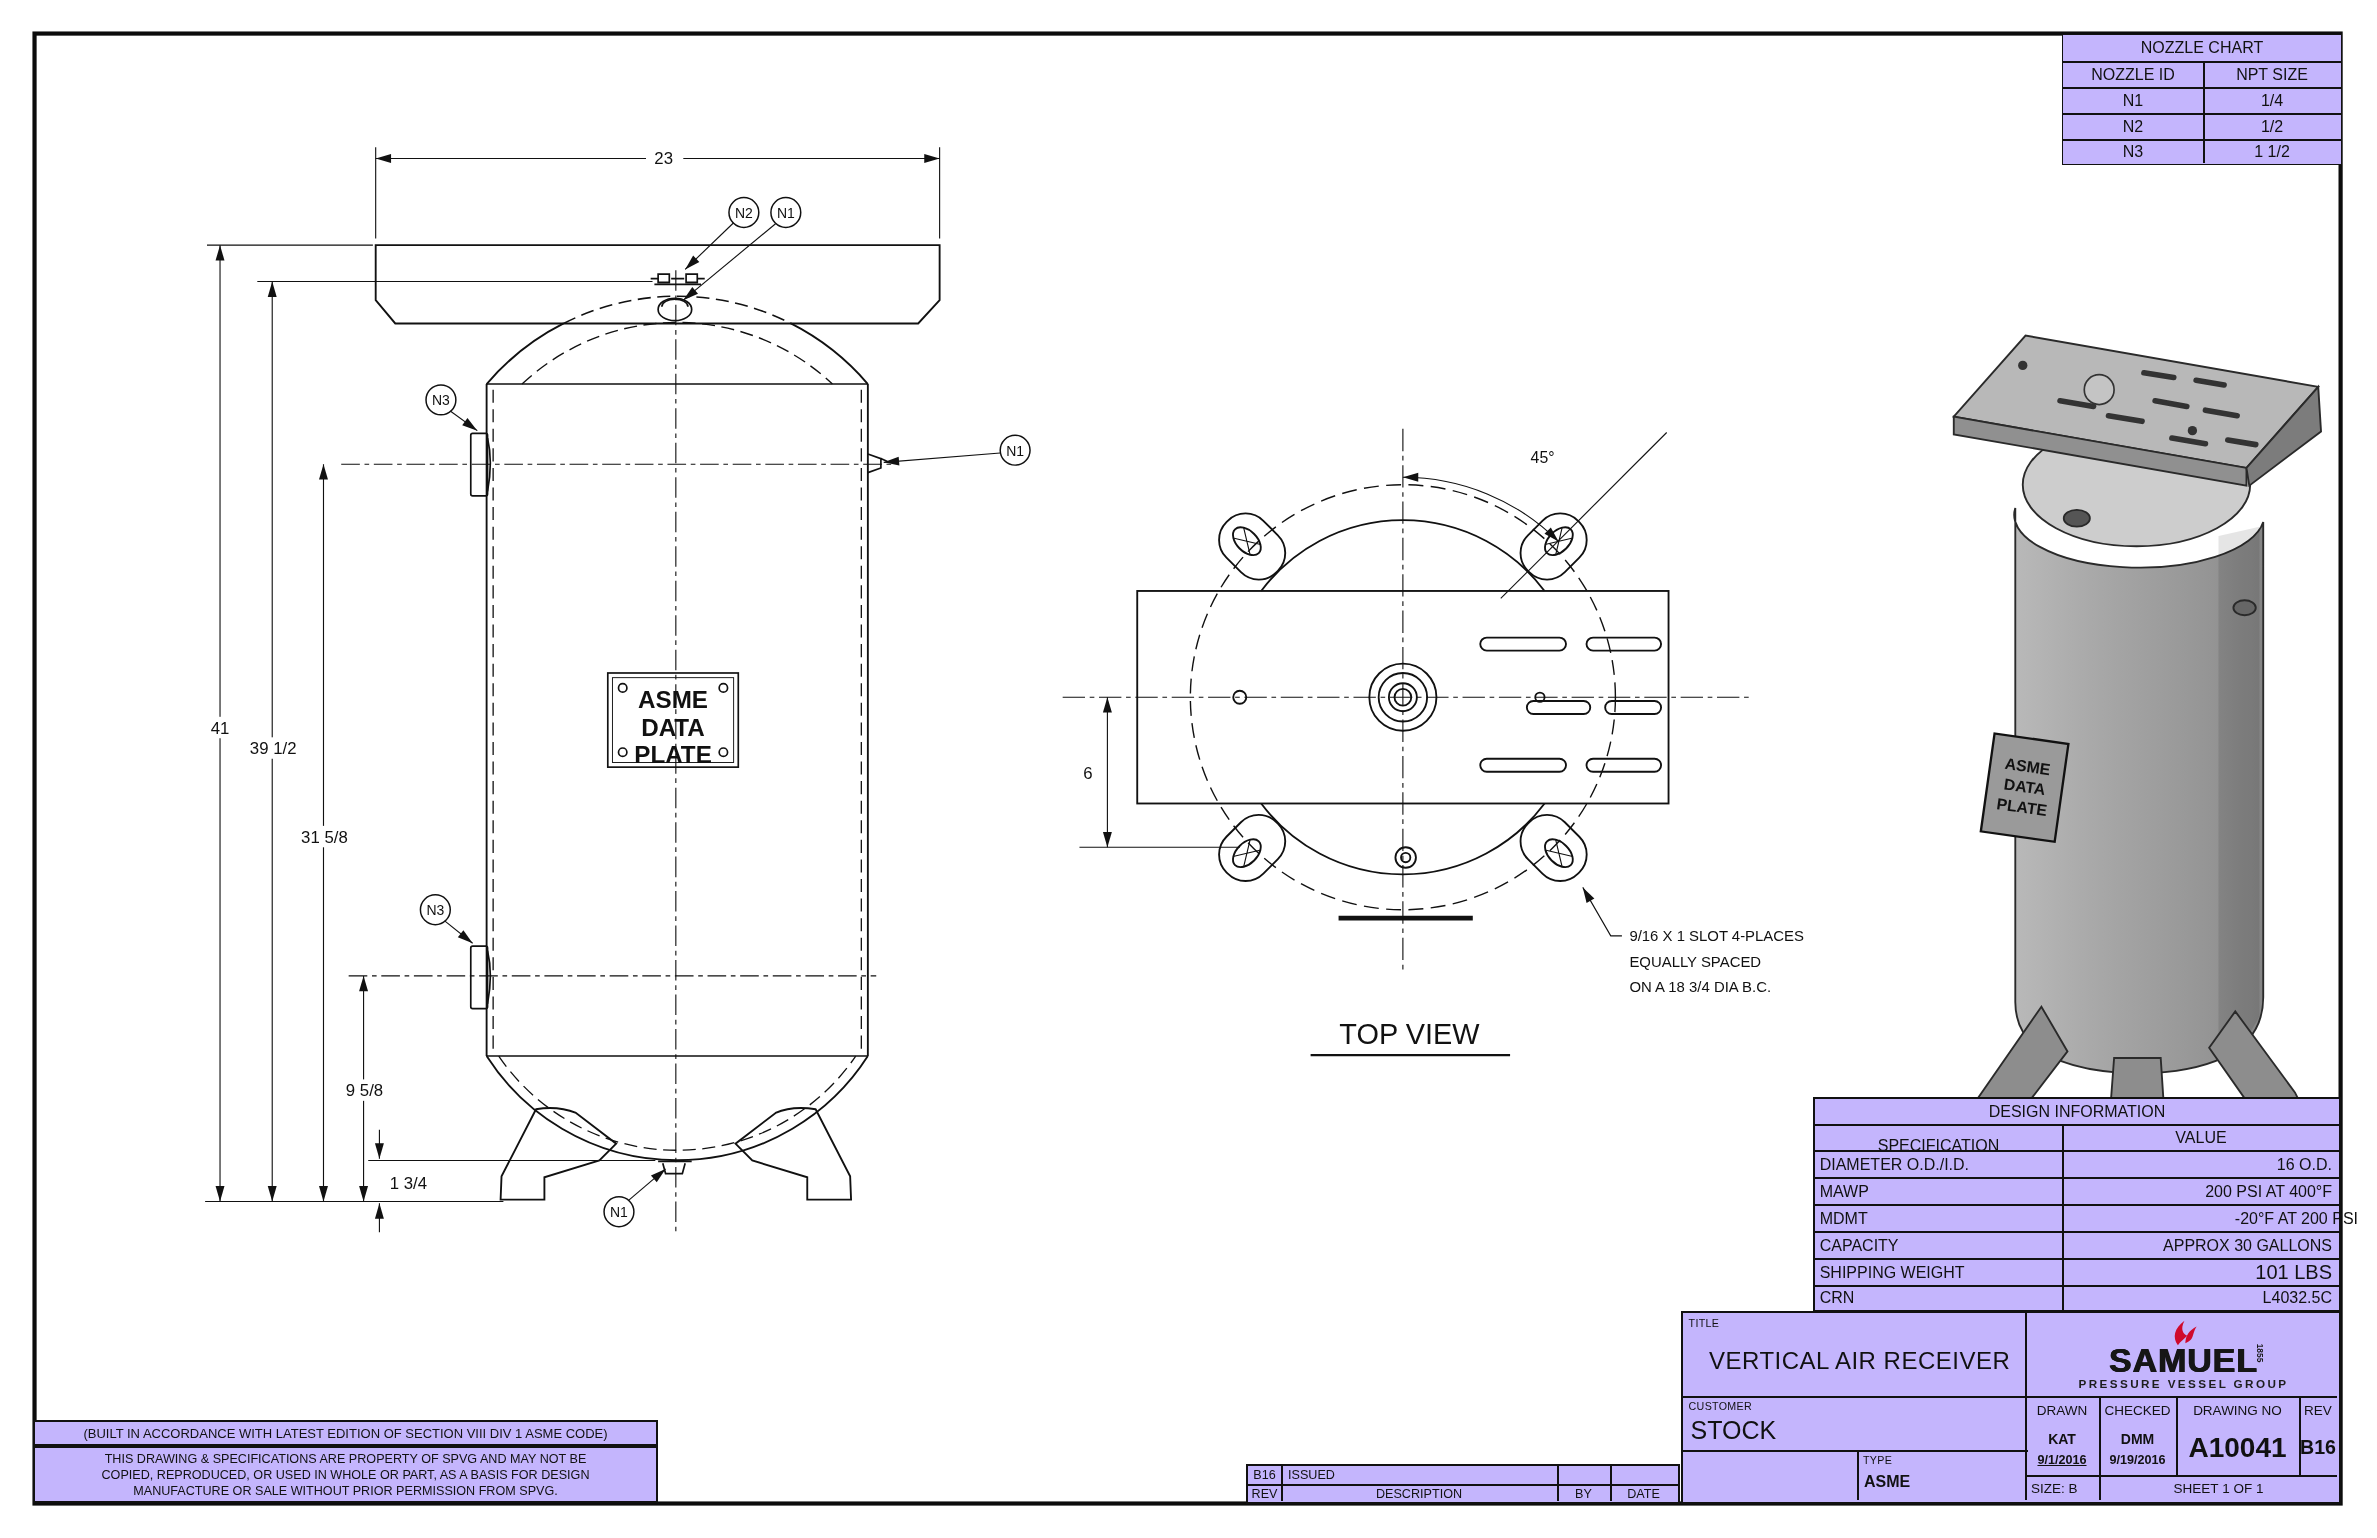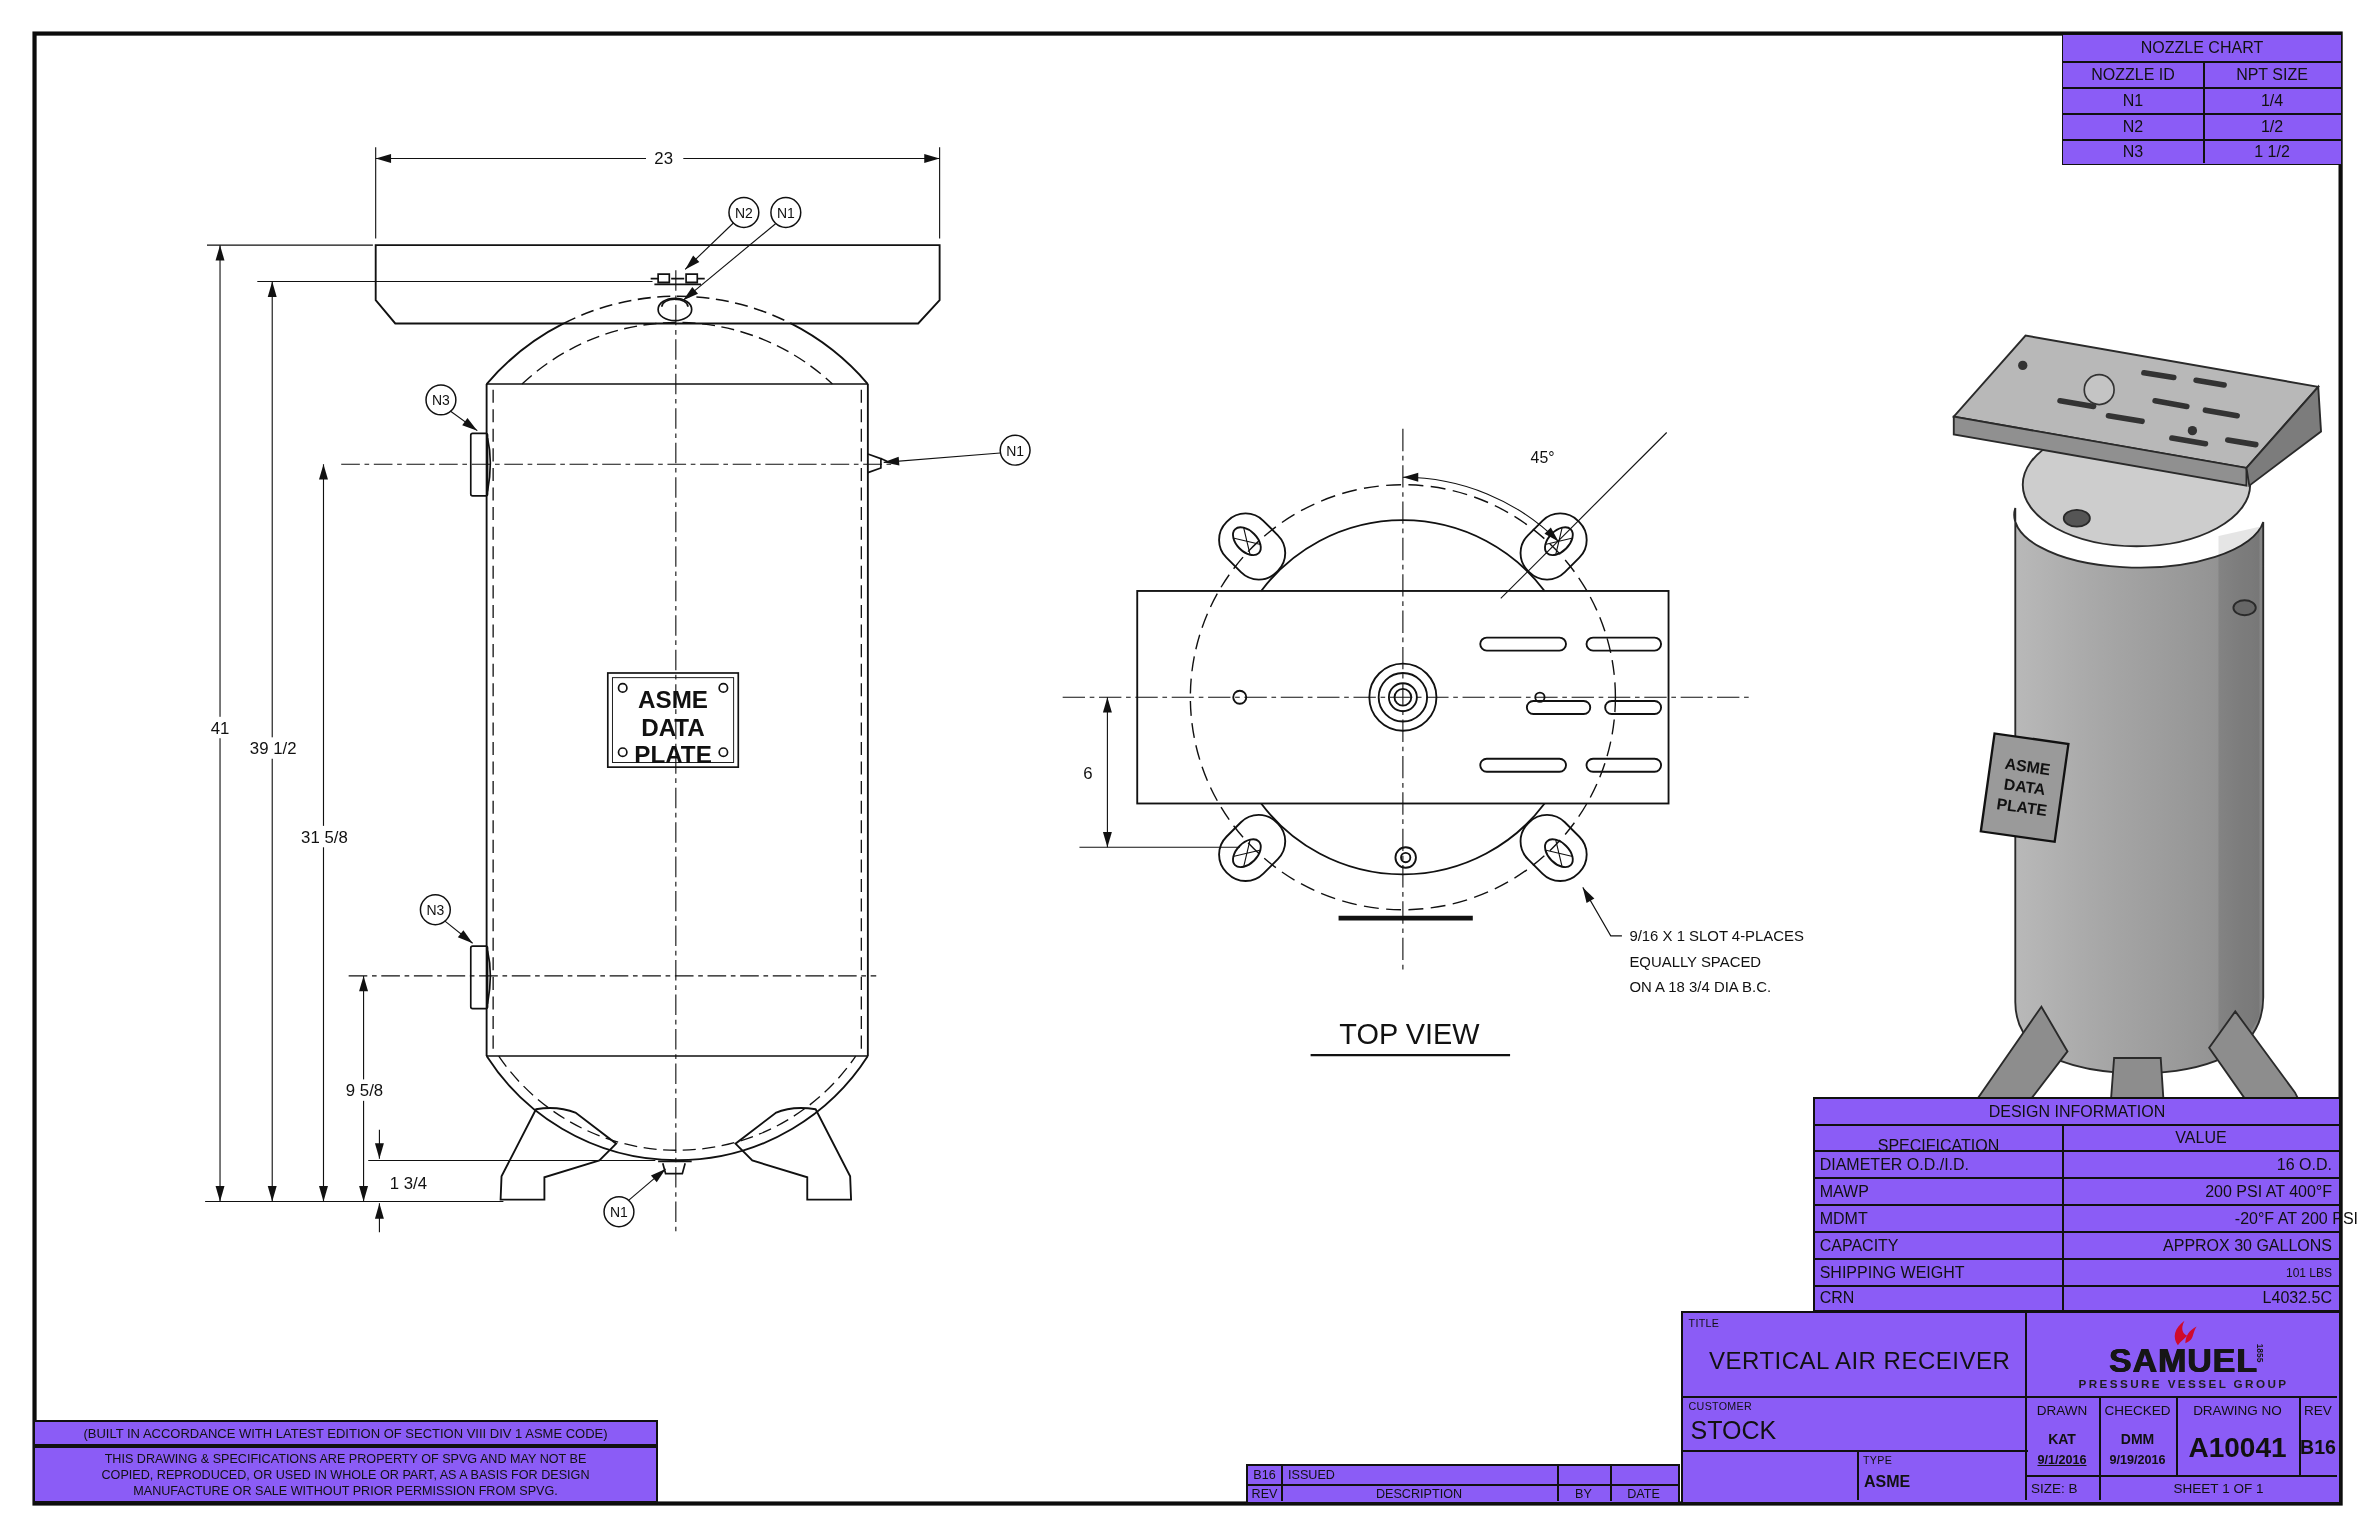--- a/index.html
+++ b/index.html
@@ -1,21 +1,21 @@
 <!DOCTYPE html>
 <html style="font-size:15px"><head>
 <meta charset="utf-8">
 <style>
   html,body{margin:0;padding:0;background:#e8e8e8;}
   .sheet{position:relative;width:2377px;height:1538px;background:#ffffff;overflow:hidden;
          font-family:"Liberation Sans", sans-serif;color:#111;}
   .abs{position:absolute;}
   svg text{font-family:"Liberation Sans", sans-serif;fill:#111;}
   
-  .box{position:absolute;border:2.3px solid #111;background:#8b5cf6;box-sizing:border-box;}
+  .box{position:absolute;border:2.3px solid #111;background:#c4b5fd;box-sizing:border-box;}
   .thick{border-width:3.3px;}
   .cell{position:absolute;box-sizing:border-box;font-size:15px;}
   .vline{position:absolute;background:#111;width:1.9px;}
   .hline{position:absolute;background:#111;height:1.9px;}
   .ctr{display:flex;align-items:center;justify-content:center;text-align:center;}
   .lft{display:flex;align-items:center;justify-content:flex-start;}
   .rgt{display:flex;align-items:center;justify-content:flex-end;text-align:right;}
   .small-label{font-size:10.7px;letter-spacing:0.3px;}
   
   .logo-wrap{position:absolute;left:2026px;top:1311px;width:315px;height:86px;display:flex;flex-direction:column;align-items:center;justify-content:center;}
@@ -298,21 +298,21 @@
     <div class="cell lft" style="left:4.7px;top:80px;width:241px;height:25px;font-size:16px;">MAWP</div>
     <div class="cell rgt" style="left:249px;top:80px;width:268px;height:25px;font-size:16px;">200 PSI AT 400°F</div>
     <div class="hline" style="left:0;top:105px;width:100%;"></div>
     <div class="cell lft" style="left:4.7px;top:107px;width:241px;height:25px;font-size:16px;">MDMT</div>
     <div class="cell rgt" style="left:249px;top:107px;width:268px;height:25px;font-size:16px;margin-left:26px;">-20°F AT 200 PSI</div>
     <div class="hline" style="left:0;top:132px;width:100%;"></div>
     <div class="cell lft" style="left:4.7px;top:134px;width:241px;height:25px;font-size:16px;">CAPACITY</div>
     <div class="cell rgt" style="left:249px;top:134px;width:268px;height:25px;font-size:16px;">APPROX 30 GALLONS</div>
     <div class="hline" style="left:0;top:159px;width:100%;"></div>
     <div class="cell lft" style="left:4.7px;top:161px;width:241px;height:25px;font-size:16px;">SHIPPING WEIGHT</div>
-    <div class="cell rgt" style="left:249px;top:161px;width:268px;height:25px;font-size:12px;padding-left:8px;">101 LBS</div>
+    <div class="cell rgt" style="left:249px;top:161px;width:268px;height:25px;font-size:20px;padding-left:8px;">101 LBS</div>
     <div class="hline" style="left:0;top:186px;width:100%;"></div>
     <div class="cell lft" style="left:4.7px;top:188px;width:241px;height:22.4px;font-size:16px;">CRN</div>
     <div class="cell rgt" style="left:249px;top:188px;width:268px;height:22.4px;font-size:16px;">L4032.5C</div>
     <div class="vline" style="left:247px;top:25px;height:186px;"></div>
   </div>
 
   <div class="box thick" style="left:1681px;top:1311px;width:660px;height:193px;border-width:2.8px;">
 
     <div class="vline" style="left:342px;top:0;height:187px;"></div>
     <div class="hline" style="left:0;top:83px;width:345px;"></div>

